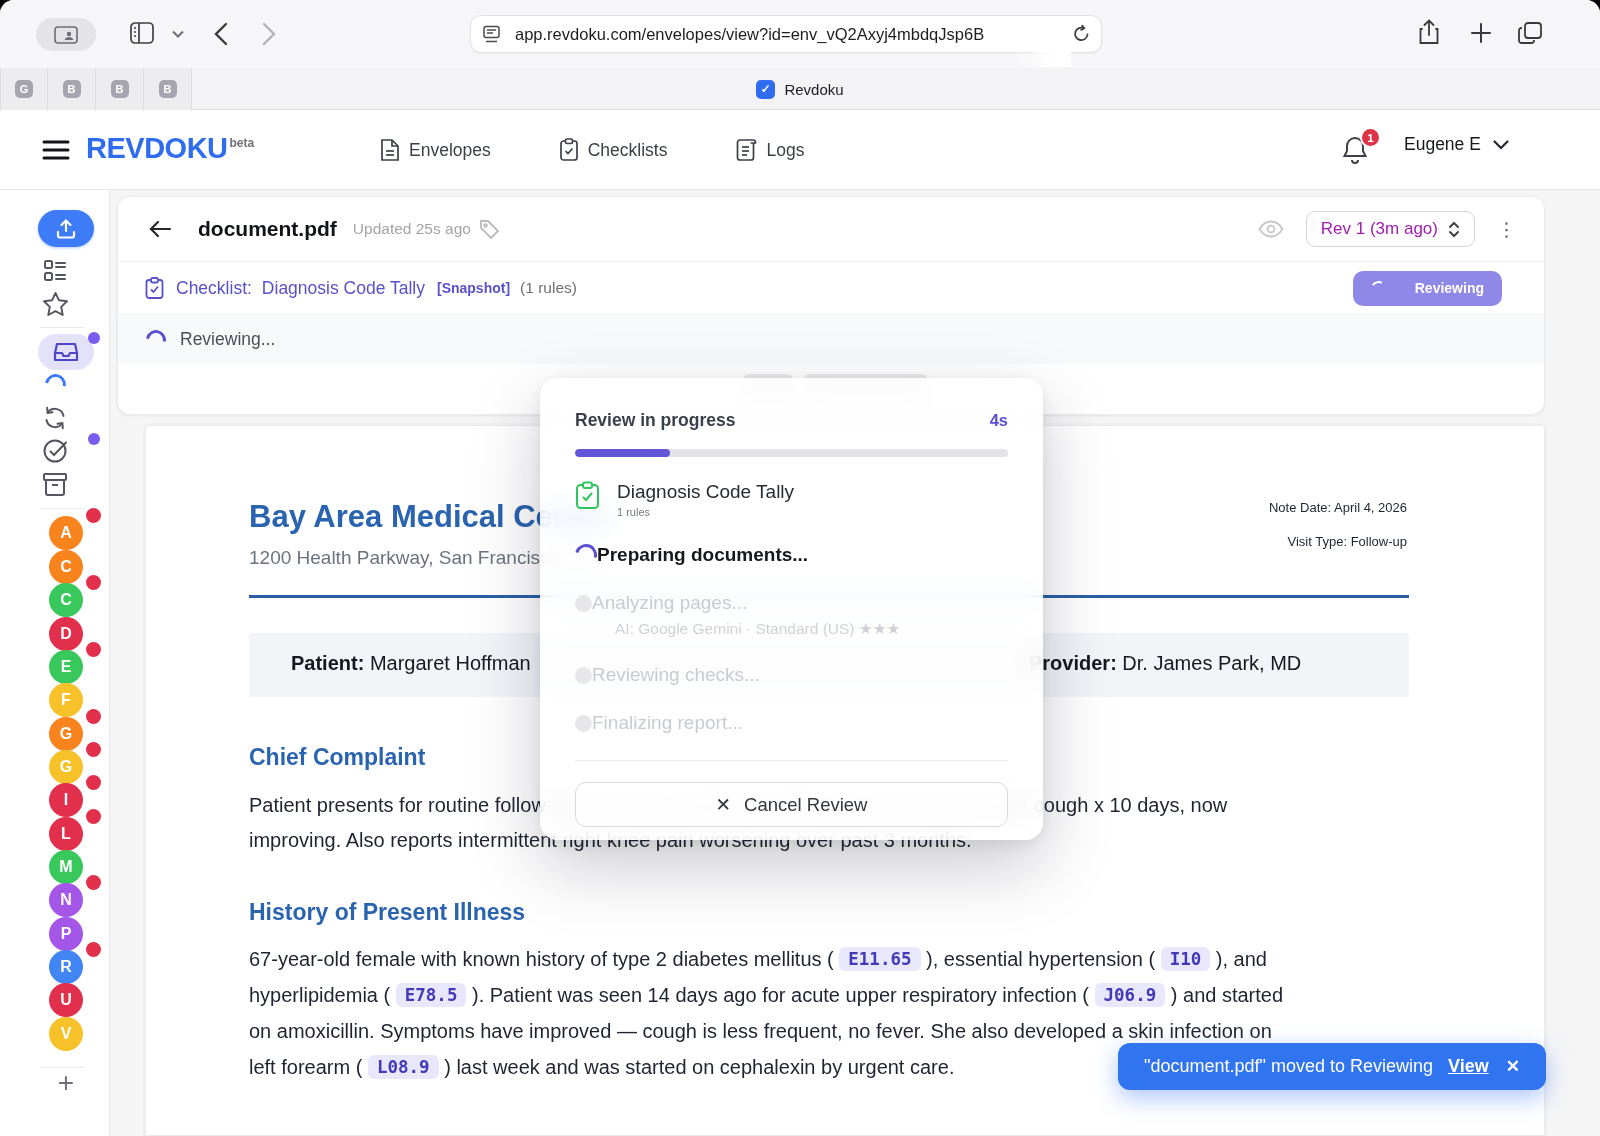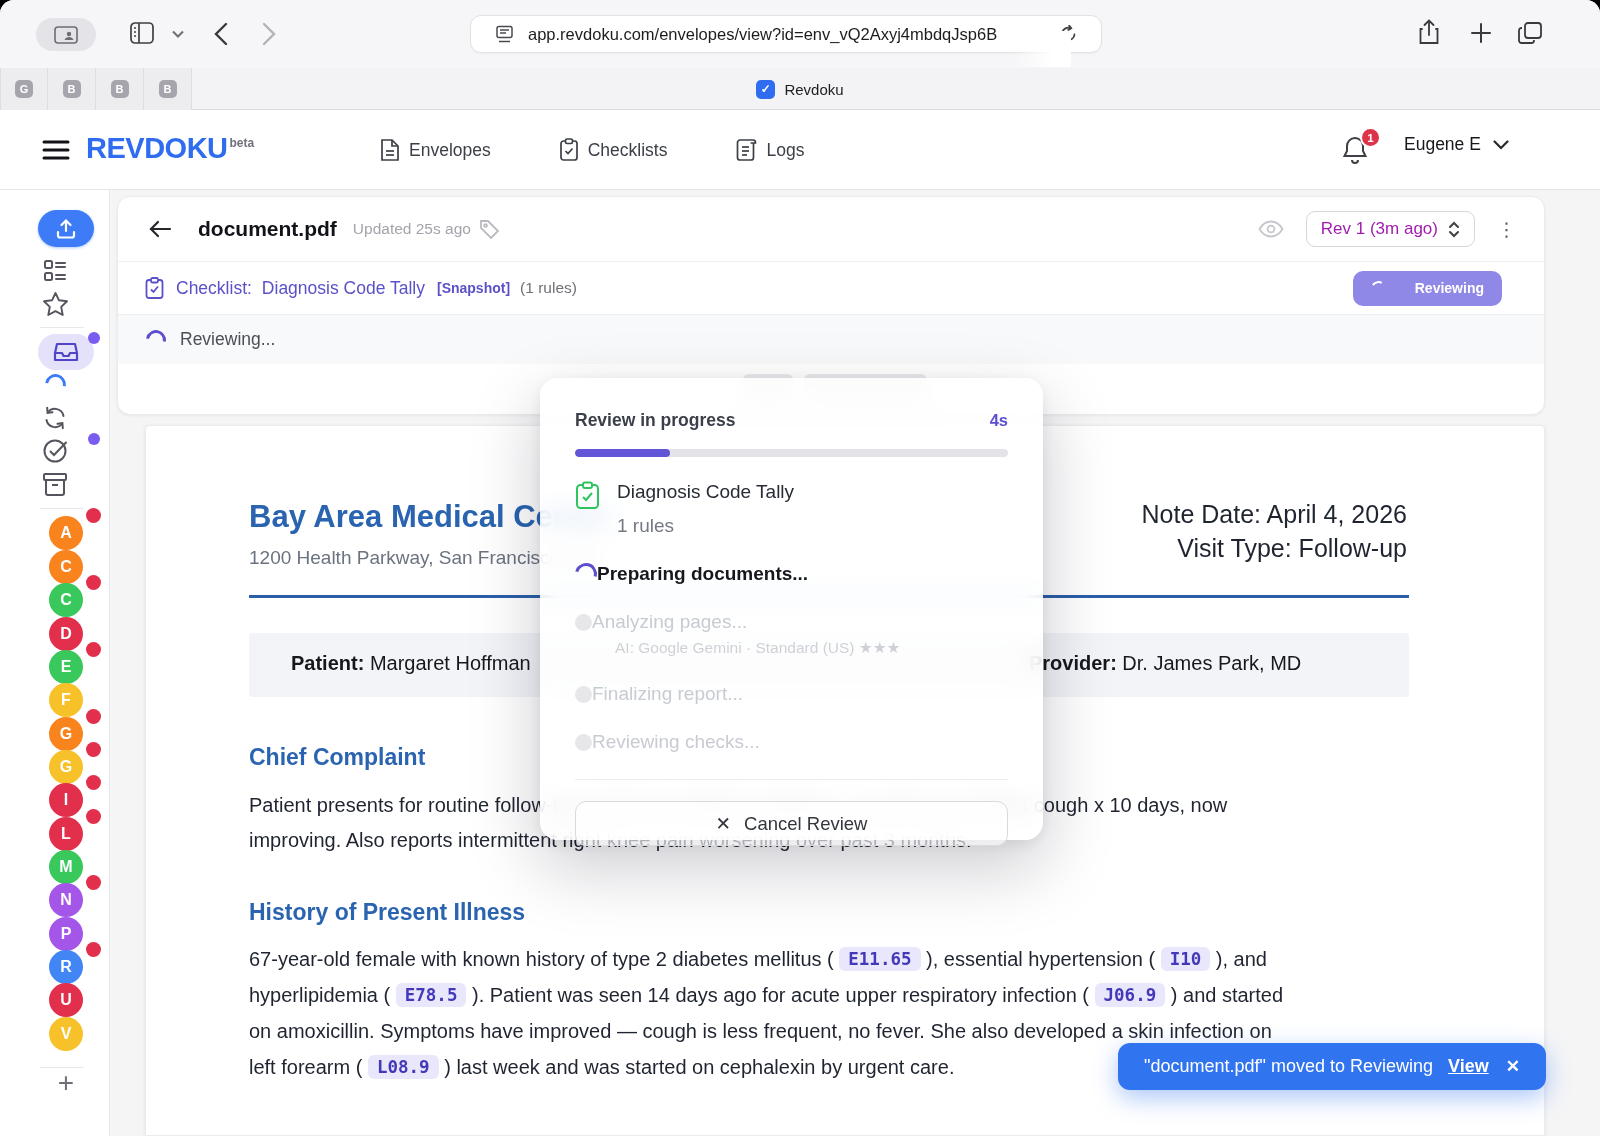--- a/index.html
+++ b/index.html
@@ -4,21 +4,21 @@
 <style>
   html,body{margin:0;padding:0;background:#000;}
   *{box-sizing:border-box;}
   body{font-family:"Liberation Sans", sans-serif; -webkit-font-smoothing:antialiased;}
   .window{position:relative;width:1600px;height:1136px;background:#f5f5f6;border-radius:14px 14px 0 0;overflow:hidden;}
 
   
   .toolbar{position:absolute;left:0;top:0;width:1600px;height:68px;background:#f6f5f7;}
   .profile-pill{position:absolute;left:36px;top:18px;width:60px;height:33px;border-radius:17px;background:#e4e3e7;display:flex;align-items:center;justify-content:center;color:#6d6d73;}
   .tb-ic{position:absolute;display:flex;align-items:center;justify-content:center;color:#3f3f44;}
-  .urlbar{position:absolute;left:470px;top:15px;width:632px;height:38px;background:#fff;border:1px solid #e2e1e5;border-radius:11px;display:flex;align-items:center;padding:0 24px;box-shadow:0 1px 2px rgba(0,0,0,.04);}
+  .urlbar{position:absolute;left:470px;top:15px;width:632px;height:38px;background:#fff;border:1px solid #e2e1e5;border-radius:11px;display:flex;align-items:center;padding:0 11px;box-shadow:0 1px 2px rgba(0,0,0,.04);}
   .urlbar .url{flex:1;font-size:16.5px;color:#1d1d1f;margin-left:14px;white-space:nowrap;overflow:hidden;position:relative;}
   .urlfade{position:absolute;right:30px;top:15px;width:60px;height:36px;background:linear-gradient(90deg,rgba(255,255,255,0),#fff 70%);pointer-events:none;}
   .tabstrip{position:absolute;left:0;top:68px;width:1600px;height:42px;background:#f3f2f4;border-bottom:1px solid #dcdbdf;}
   .pintab{position:absolute;top:0;width:48px;height:42px;background:#edecef;border-right:1px solid #dededf;display:flex;align-items:center;justify-content:center;}
   .pintab:first-child{border-left:1px solid #dededf;}
   .favsq{width:18px;height:18px;border-radius:5px;background:#a6a5ad;color:#fff;font-size:11px;font-weight:bold;display:flex;align-items:center;justify-content:center;}
   .activetab{position:absolute;left:0;right:0;top:0;height:42px;display:flex;align-items:center;justify-content:center;gap:9px;}
   .bluefav{width:19px;height:19px;border-radius:5px;background:#2f6cf0;color:#fff;font-size:12px;font-weight:bold;display:flex;align-items:center;justify-content:center;}
   .activetab .tlabel{font-size:15px;color:#1d1d1f;}
 
@@ -68,39 +68,39 @@
   .spin.white{width:15px;height:15px;border-width:2.5px;border-top-color:#fff;transform:rotate(-15deg);}
   .rv-row{position:absolute;left:0;top:117px;width:100%;height:50px;background:#f8f9fa;border-top:1px solid #eef0f2;display:flex;align-items:center;}
   .spin.indigo{width:20px;height:20px;border-top-color:#5b4fd0;border-right-color:#5b4fd0;transform:rotate(-35deg);margin-left:28px;}
   .rv-text{margin-left:14px;font-size:17.5px;color:#4c4f56;}
   .ghost{position:absolute;background:#e9e9ed;border-radius:6px;}
 
   
   .page{position:absolute;left:145px;top:425px;width:1400px;height:711px;background:#fff;border:1px solid #ebebee;border-top-left-radius:4px;border-top-right-radius:4px;box-shadow:0 1px 4px rgba(0,0,0,.07);}
   .clinic{position:absolute;left:103px;top:73px;font-size:31px;font-weight:bold;color:#2a64b0;}
   .address{position:absolute;left:103px;top:121px;font-size:19px;color:#6b7280;}
-  .meta{position:absolute;right:137px;text-align:right;font-size:25px;color:#1f2430;}
+  .meta{position:absolute;right:137px;text-align:right;font-size:13px;color:#1f2430;}
   .bluerule{position:absolute;left:103px;top:169px;width:1160px;height:3px;background:#2a5fa8;}
   .ptbar{position:absolute;left:103px;top:207px;width:1160px;height:64px;background:#f2f4f8;border-radius:3px;font-size:20px;color:#16181d;}
   .ptbar b{font-weight:bold;}
   .ptbar .seg{position:absolute;top:19px;white-space:nowrap;}
   .sechead{position:absolute;left:103px;font-size:23px;font-weight:bold;color:#2a64b0;}
   .docline{position:absolute;left:103px;white-space:nowrap;font-size:20px;color:#1f2430;}
   .codebadge{display:inline-block;background:#e9e7fb;color:#4338b8;font-family:"DejaVu Sans Mono", monospace;font-weight:bold;font-size:17.5px;padding:2px 9px;border-radius:6px;position:relative;top:-1px;}
 
   
   .modal{position:absolute;left:540px;top:378px;width:503px;height:462px;background:rgba(255,255,255,.82);backdrop-filter:blur(12px) saturate(1.1);-webkit-backdrop-filter:blur(12px);border-radius:18px;box-shadow:0 26px 70px rgba(15,15,35,.22),0 4px 16px rgba(15,15,35,.08);z-index:50;padding:32px 35px 0 35px;}
   .m-head{display:flex;align-items:center;justify-content:space-between;}
   .m-title{font-size:17.5px;font-weight:600;color:#3a3f4a;}
   .m-time{font-size:16.5px;font-weight:600;color:#5b4fd0;}
   .m-progress{margin-top:18px;height:8px;border-radius:4px;background:#e3e3e8;overflow:hidden;}
   .m-fill{height:100%;border-radius:4px;background:#6355d8;}
   .m-check{display:flex;margin-top:24px;gap:17px;}
   .m-check .cname{font-size:19px;color:#272b33;}
-  .m-check .crules{font-size:19px;color:#757983;margin-top:12px;}
+  .m-check .crules{font-size:11px;color:#757983;margin-top:3px;}
   .m-step{display:flex;align-items:center;margin-top:26px;}
   .m-step .slabel{font-size:19px;}
   .m-step.active .slabel{color:#16181d;font-weight:600;}
   .m-step.pending .slabel{color:#c9cbd2;}
   .m-sub{margin-left:40px;margin-top:6px;font-size:15.5px;color:#d0d1d7;}
   .graydot{width:17px;height:17px;border-radius:50%;background:#e7e7ea;flex:none;}
   .spin.modal-spin{width:22px;height:22px;border-width:3.5px;border-top-color:#5b4fd0;border-right-color:#5b4fd0;transform:rotate(-30deg);flex:none;}
   .m-div{margin-top:26px;height:1px;background:#ececf0;}
   .m-cancel{margin-top:21px;height:45px;border:1px solid #d9dadf;border-radius:11px;background:rgba(255,255,255,.65);display:flex;align-items:center;justify-content:center;gap:13px;font-size:18.5px;color:#33363d;cursor:pointer;}
 
@@ -444,25 +444,25 @@
       <div class="spin modal-spin"></div>
       <span class="slabel">Preparing documents...</span>
     </div>
     <div class="m-step pending">
       <div class="graydot"></div>
       <span class="slabel">Analyzing pages...</span>
     </div>
     <div class="m-sub">AI: Google Gemini · Standard (US) ★★★</div>
     <div class="m-step pending">
       <div class="graydot"></div>
-      <span class="slabel">Finalizing report...</span>
+      <span class="slabel">Reviewing checks...</span>
     </div>
     <div class="m-step pending">
       <div class="graydot"></div>
-      <span class="slabel">Reviewing checks...</span>
+      <span class="slabel">Finalizing report...</span>
     </div>
     <div class="m-div"></div>
     <div class="m-cancel">
       <span>✕</span>
       <span>Cancel Review</span>
     </div>
   </div>
 
   <div class="toast">
     <span class="msg">"document.pdf" moved to Reviewing</span>

